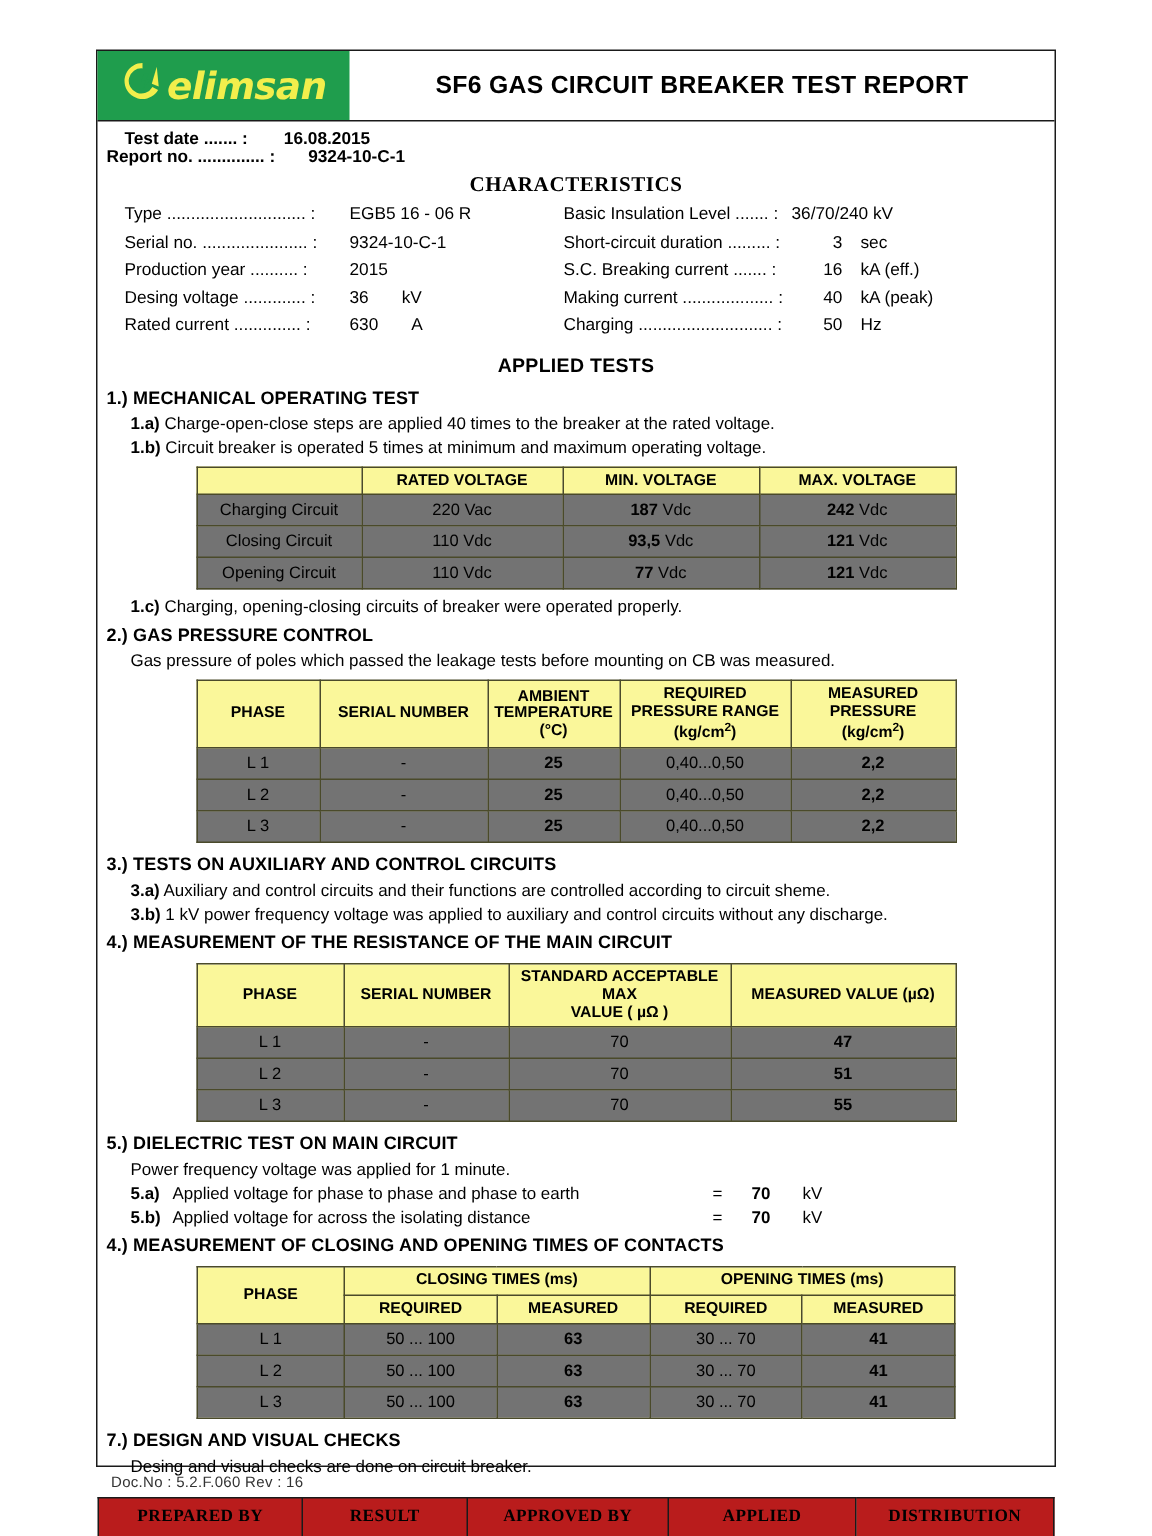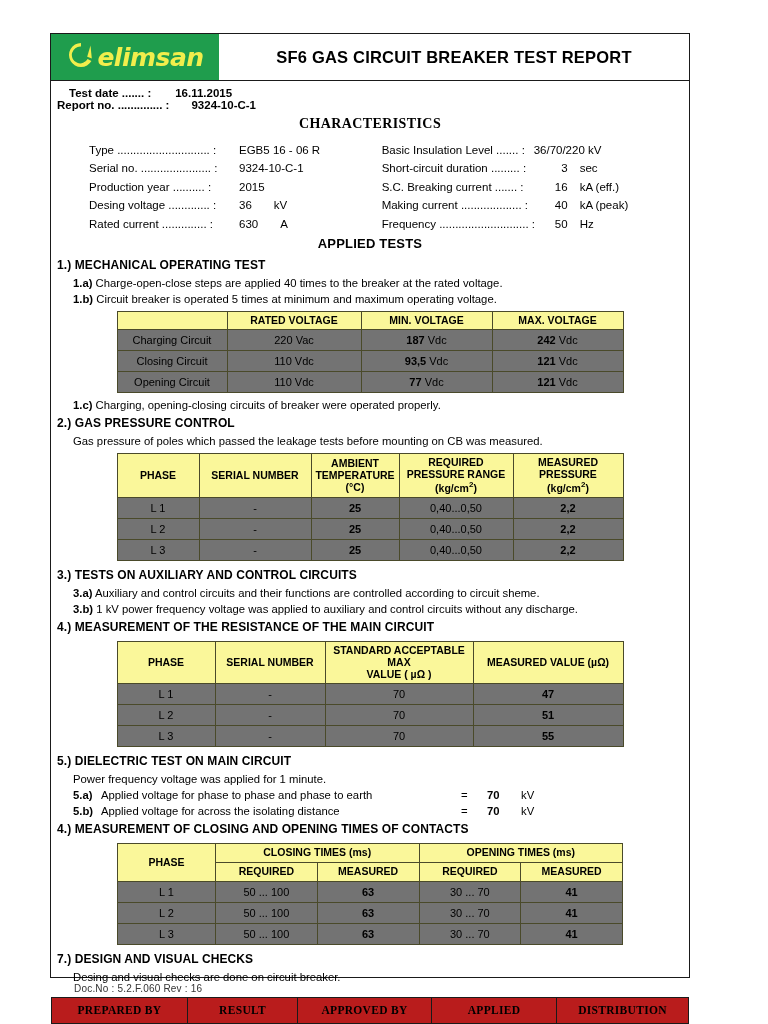--- a/index.html
+++ b/index.html
@@ -15,21 +15,21 @@
     overflow: hidden;
   }
   .page {
     position: relative;
     width: 768px;
     height: 1024px;
     box-sizing: border-box;
   }
   .doc-frame {
     position: absolute;
-    left: 50px;
+    left: 64px;
     top: 33px;
     width: 640px;
     height: 945px;
     border: 1.6px solid #1a1a1a;
     box-sizing: border-box;
     background: #fff;
   }
 
   
   .header-band {
@@ -105,24 +105,23 @@
   
   .chars {
     display: flex;
     padding: 0 0 2px 18px;
     font-size: 11.5px;
   }
   .chars-col { width: 295px; }
   .chars-col.right { width: 330px; }
   .chars-line {
     display: flex;
-    align-items: flex-end;
+    align-items: flex-start;
     height: 18.5px;
     white-space: nowrap;
-    margin-left: 20px;
   }
   .c-label { width: 150px; display: inline-block; }
   .chars-col.right .c-label { width: 152px; }
   .c-val { display: inline-block; }
   .c-num { display: inline-block; min-width: 34px; text-align: right; }
   .c-unit { display: inline-block; margin-left: 12px; }
   .c-num-l { display: inline-block; margin-right: 10px; }
 
   
   .sec-title {
@@ -264,21 +263,21 @@
           </span>
           <span class="logo-word">elimsan</span>
         </div>
       </div>
       <div class="report-title">SF6 GAS CIRCUIT BREAKER TEST REPORT</div>
     </div>
 
     <div class="meta-row">
       <div class="meta-left">
         <span class="meta-label">Test date ....... :</span>
-        <span class="meta-value">16.11.2015</span>
+        <span class="meta-value">16.08.2015</span>
       </div>
       <div class="meta-right">
         <span class="meta-label">Report  no. .............. :</span>
         <span class="meta-value">9324-10-C-1</span>
       </div>
     </div>
 
     <div class="center-head">CHARACTERISTICS</div>
 
     <div class="chars">
@@ -302,39 +301,39 @@
         </div>
         <div class="chars-line">
           <span class="c-label">Rated current .............. :</span>
           <span class="c-num-l">630</span>
           <span class="c-unit">A</span>
         </div>
       </div>
       <div class="chars-col right">
         <div class="chars-line">
           <span class="c-label">Basic Insulation Level ....... :</span>
-          <span class="c-val">36/70/220 kV</span>
+          <span class="c-val">36/70/240 kV</span>
         </div>
         <div class="chars-line">
           <span class="c-label">Short-circuit duration ......... :</span>
           <span class="c-num">3</span>
           <span class="c-unit">sec</span>
         </div>
         <div class="chars-line">
           <span class="c-label">S.C. Breaking current ....... :</span>
           <span class="c-num">16</span>
           <span class="c-unit">kA (eff.)</span>
         </div>
         <div class="chars-line">
           <span class="c-label">Making current ................... :</span>
           <span class="c-num">40</span>
           <span class="c-unit">kA (peak)</span>
         </div>
         <div class="chars-line">
-          <span class="c-label">Frequency ............................ :</span>
+          <span class="c-label">Charging ............................ :</span>
           <span class="c-num">50</span>
           <span class="c-unit">Hz</span>
         </div>
       </div>
     </div>
 
     <div class="center-head applied">APPLIED TESTS</div>
 
     <div class="sec-title">1.)  MECHANICAL OPERATING TEST</div>
     <div class="sub-line">

